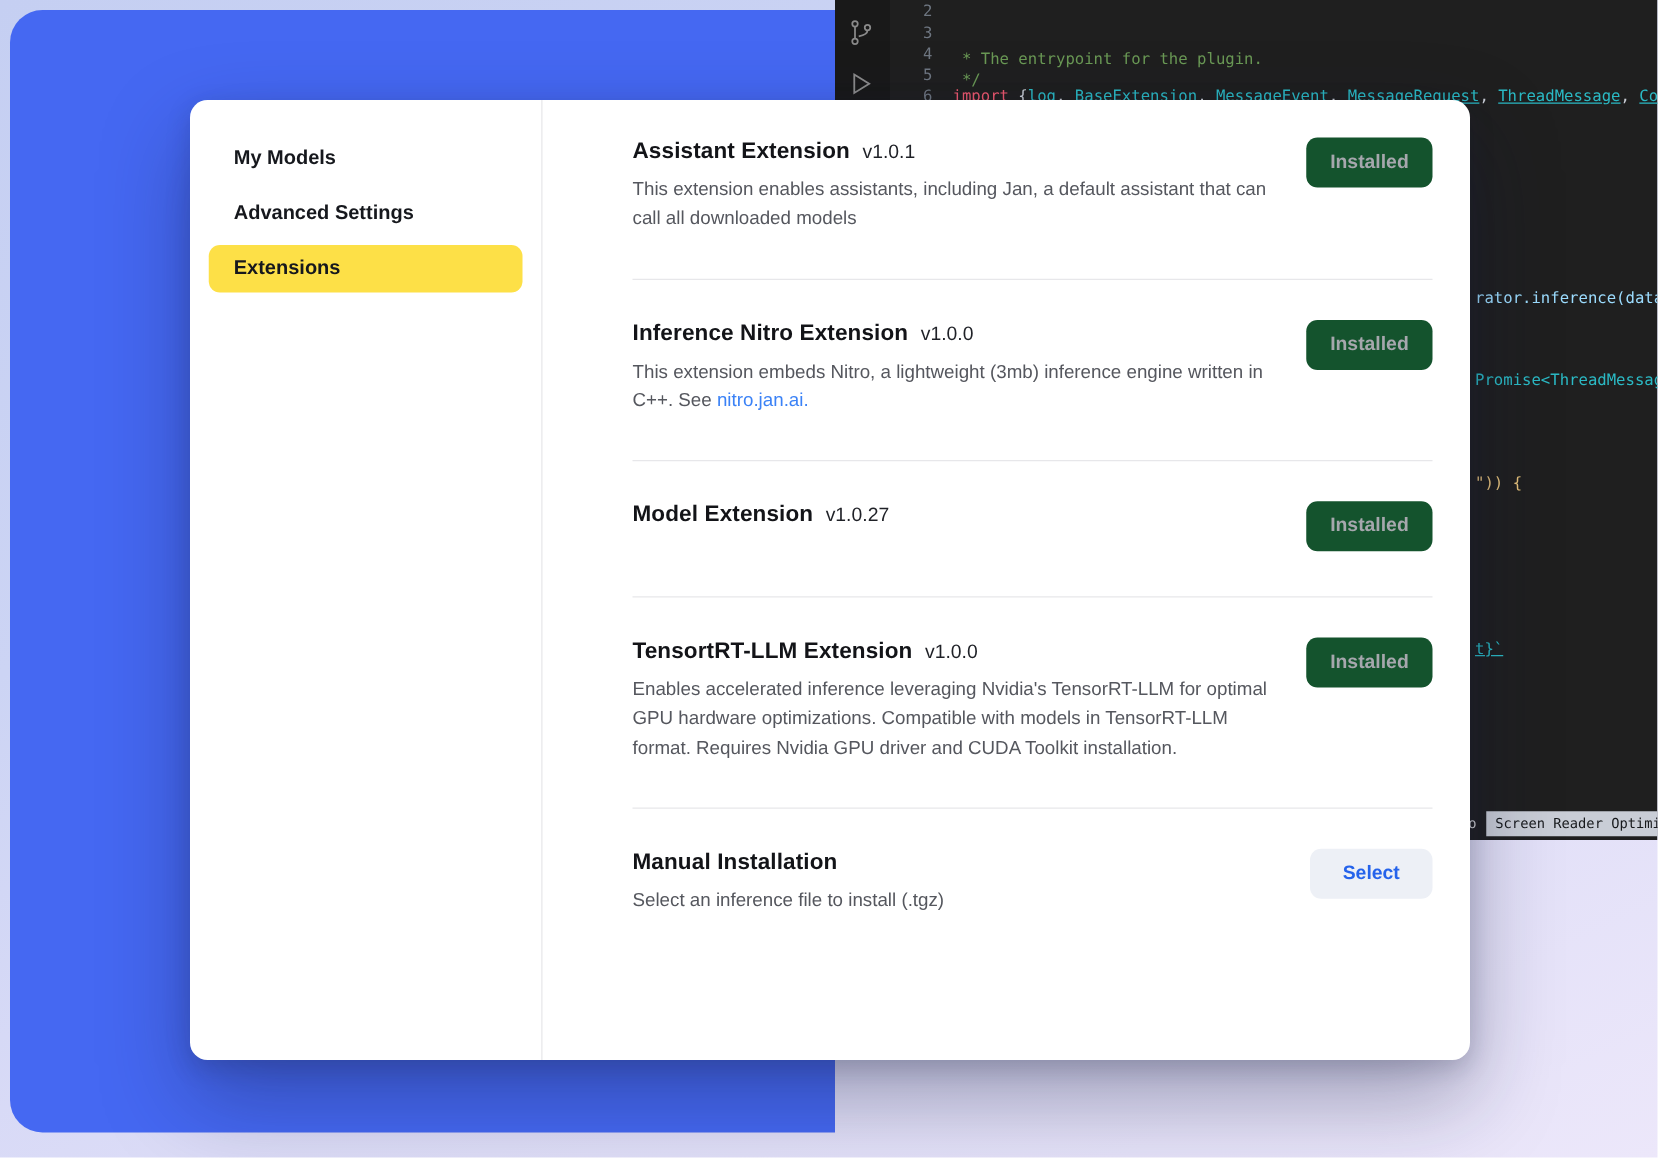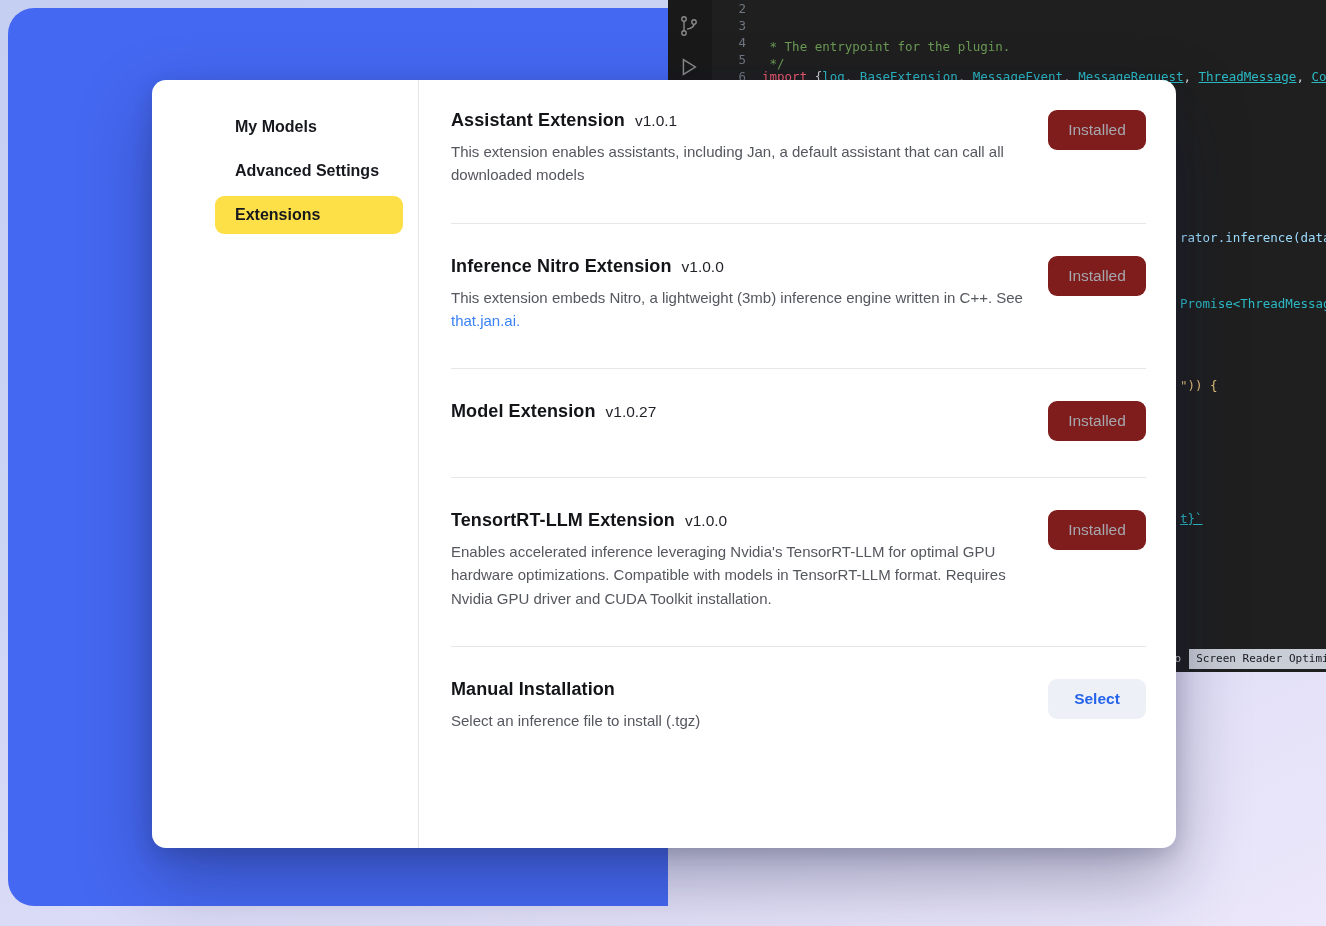--- a/index.html
+++ b/index.html
@@ -52,55 +52,55 @@
   }
 
   
   .modal {
     position: absolute; left: 152px; top: 80px; width: 1024px; height: 768px;
     background: #ffffff; border-radius: 14px;
     box-shadow: 0 30px 70px rgba(20,25,60,.35), 0 6px 20px rgba(20,25,60,.18);
     display: flex; overflow: hidden;
   }
   .sidebar {
-    width: 219px; flex-shrink: 0;
+    width: 282px; flex-shrink: 0;
     border-right: 1px solid #e7e7ea;
     padding: 28px 15px 0;
-    margin-left: 48px;
   }
   .side-item {
     padding: 10px 20px; margin-bottom: 6px;
     border-radius: 9px;
     font-size: 16px; font-weight: 700; color: #16181d;
     cursor: pointer;
   }
   .side-item.active { background: #fde047; }
 
   .content { flex: 1; padding: 28px 30px 0 32px; }
   .ext-row {
     display: flex; justify-content: space-between; align-items: flex-start;
     gap: 24px;
     padding: 32px 0 36px;
     border-top: 1px solid #e7e7ea;
+    margin-left: 40px;
   }
   .ext-row.first { border-top: none; padding-top: 2px; }
   .ext-row.last { padding-bottom: 24px; }
   .ext-info { max-width: 580px; }
   .ext-title-line { display: flex; align-items: baseline; gap: 10px; margin-bottom: 9px; }
   .ext-title { font-size: 18px; font-weight: 700; color: #131418; letter-spacing: .1px; }
   .ext-version { font-size: 15.5px; color: #1f2127; }
   .ext-desc { font-size: 15px; line-height: 1.55; color: #55575e; }
   .ext-link { color: #3b82f6; cursor: pointer; }
   .btn {
     border: none; border-radius: 9px;
     padding: 11px 19px; min-width: 98px;
     font-size: 15.5px; font-family: inherit;
     cursor: pointer; flex-shrink: 0; text-align: center;
   }
-  .btn-installed { background: #7f1d1d; color: #a6a7ad; font-weight: 400; }
+  .btn-installed { background: #14532d; color: #a6a7ad; font-weight: 700; }
   .btn-select { background: #edf0f6; color: #2563eb; font-weight: 700; }
 </style>
 </head>
 <body>
 
 <div class="editor">
   <div class="activity">
     <span class="act-icon branch">
       <svg width="24" height="24" viewBox="0 0 24 24" fill="none" stroke="currentColor" stroke-width="1.4">
         <circle cx="7" cy="5" r="2.2"></circle>
@@ -165,21 +165,21 @@
       </div>
       <button class="btn btn-installed">Installed</button>
     </div>
 
     <div class="ext-row">
       <div class="ext-info">
         <div class="ext-title-line">
           <span class="ext-title">Inference Nitro Extension</span>
           <span class="ext-version">v1.0.0</span>
         </div>
-        <div class="ext-desc"><span>This extension embeds Nitro, a lightweight (3mb) inference engine written in C++. See </span><span class="ext-link">that.jan.ai.</span></div>
+        <div class="ext-desc"><span>This extension embeds Nitro, a lightweight (3mb) inference engine written in C++. See </span><span class="ext-link">nitro.jan.ai.</span></div>
       </div>
       <button class="btn btn-installed">Installed</button>
     </div>
 
     <div class="ext-row">
       <div class="ext-info">
         <div class="ext-title-line">
           <span class="ext-title">Model Extension</span>
           <span class="ext-version">v1.0.27</span>
         </div>

